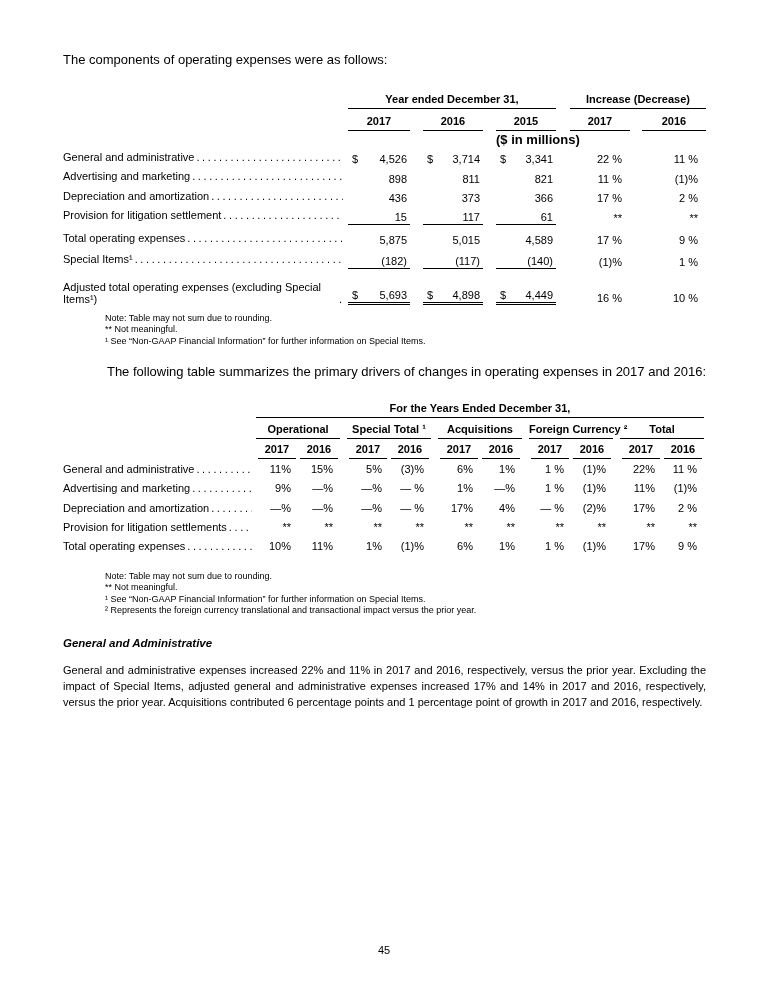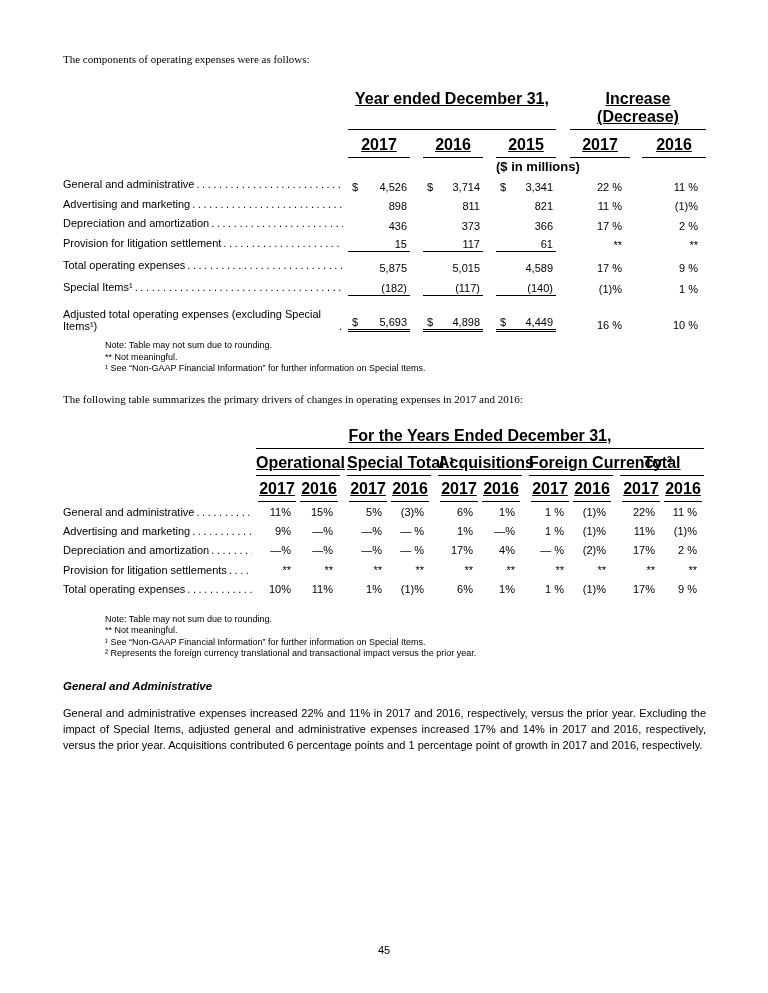--- a/index.html
+++ b/index.html
@@ -5,36 +5,36 @@
   * { margin:0; padding:0; box-sizing:border-box; }
   html,body { background:#e8e8e8; }
   .page {
     position:relative; width:768px; height:993px; margin:0 auto;
     background:#ffffff; color:#000;
     font-family:"Liberation Sans", sans-serif;
     overflow:hidden;
   }
   .content { position:absolute; left:63px; top:52px; width:643px; }
 
-  .intro { font-size:11px; line-height:1.3;font-family:Liberation Serif, serif; }
-  .intro2 { margin-top:17px; }
+  .intro { font-size:13px; line-height:1.3; }
+  .intro2 { margin-top:17px;text-align:right; }
 
   
   .lbl { display:flex; overflow:hidden; padding-right:5px; }
   .lbl .t { flex:0 1 auto; }
   .lbl .dots { flex:1 1 0; min-width:6px; overflow:hidden; white-space:nowrap; align-self:flex-end; }
   .lbl .dots::after {
     content:"..................................................................................................";
     letter-spacing:2.6px; margin-left:2px;
   }
 
   
   .t1 { margin-top:24px; font-size:11px; }
   .t1g { display:grid; grid-template-columns:285px 62px 13px 60px 13px 60px 74px 76px; }
-  .hd { font-weight:bold; font-size:16px; text-align:center;text-decoration:underline; }
+  .hd { font-weight:bold; font-size:11px; text-align:center; }
   .t1-span-ye  { grid-column:2/7; border-bottom:1px solid #000; padding-bottom:3px; }
   .t1-span-inc { grid-column:7/9; border-bottom:1px solid #000; padding-bottom:3px; margin-left:14px; }
   .t1-years { margin-top:6px; }
   .y-c2 { grid-column:2; } .y-c4 { grid-column:4; } .y-c6 { grid-column:6; }
   .y-c7 { grid-column:7; margin-left:14px; } .y-c8 { grid-column:8; margin-left:12px; }
   .t1-years .hd { border-bottom:1px solid #000; padding-bottom:3px; }
   .t1-units { margin-top:1px; }
   .units { grid-column:6; font-weight:bold; font-size:13px; text-align:center; white-space:nowrap; }
 
   .t1row { min-height:19.5px; align-items:center; }

